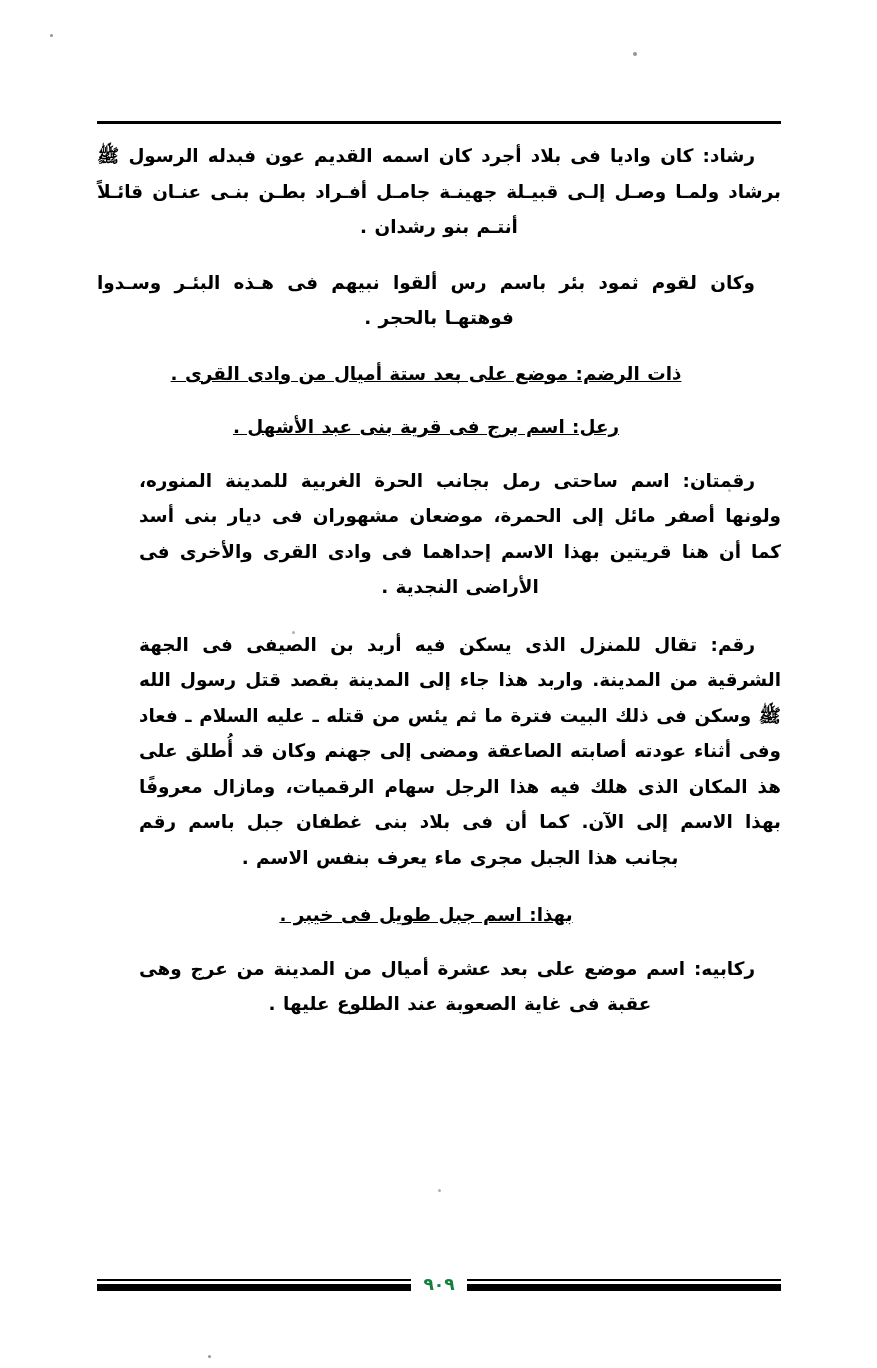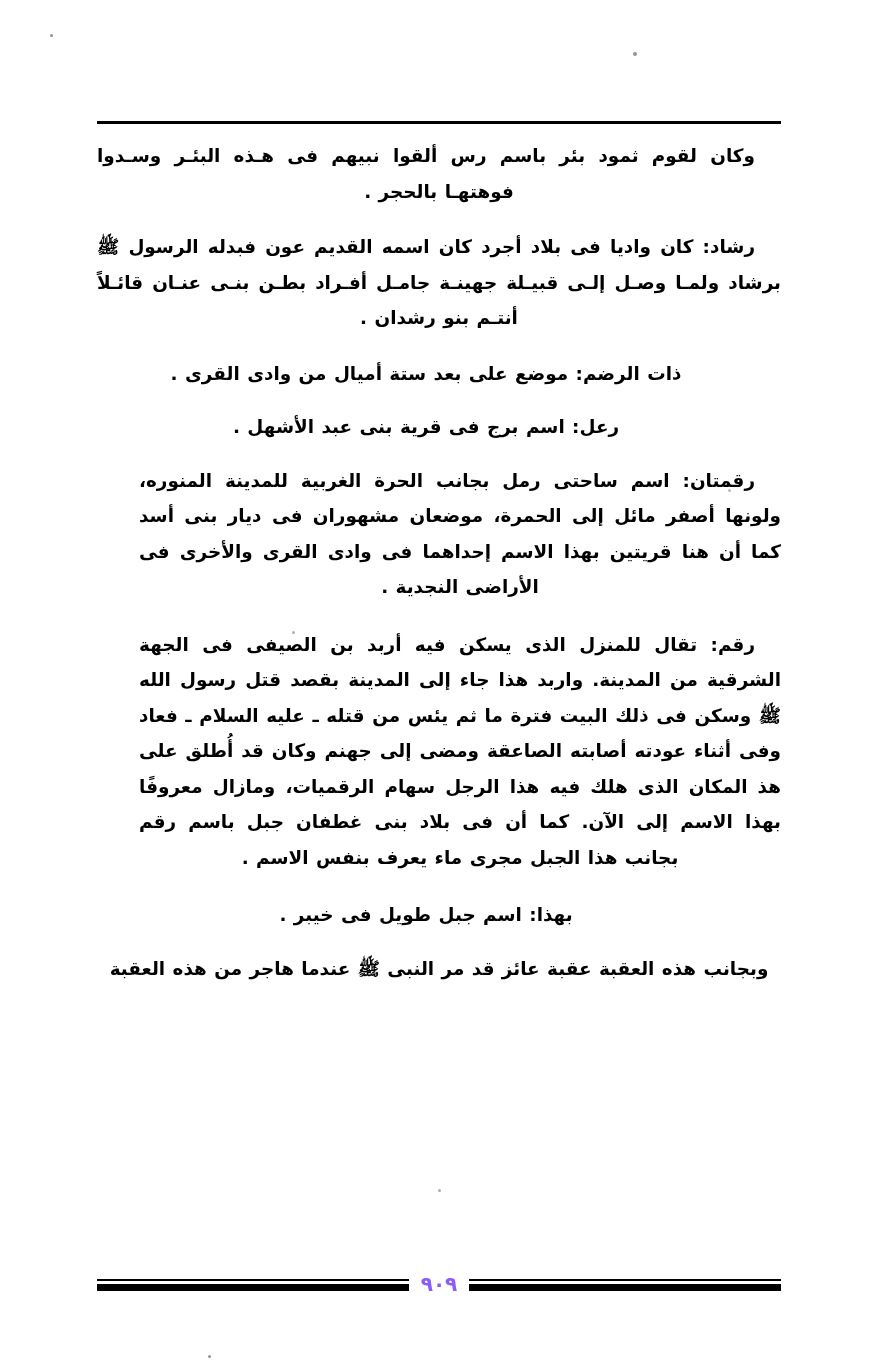--- a/index.html
+++ b/index.html
@@ -61,21 +61,21 @@
     margin: 0 0 14px 0;
     text-indent: 26px;
     text-align: justify;
     text-align-last: center;
   }
   .para.no-indent { text-indent: 0; }
   .para.last { margin-bottom: 0; }
 
   
   .gap-a { margin-bottom: 20px; }
-  .gap-b { margin-bottom: 18px; }
+  .gap-b { margin-bottom: 18px; text-decoration: underline; }
   .gap-c { margin-bottom: 22px; margin-left: 42px; }
 
   .footer {
     position: absolute;
     left: 97px;
     top: 1272px;
     width: 684px;
     height: 26px;
     display: flex;
     align-items: center;
@@ -96,60 +96,60 @@
   }
   .foot-rule::after {
     content: "";
     position: absolute;
     left: 0; right: 0; top: 5px;
     height: 7px;
     background: #000;
   }
   .page-number {
     padding: 0 12px;
-    font-size: 20px;
+    font-size: 17px;
     font-weight: 700;
-    color: #8b5cf6;
+    color: #15803d;
     white-space: nowrap;
     transform: translateY(-1px);
   }
 </style>
 </head>
 <body>
 
 <div class="page">
 
   <span class="speckle sp1"></span>
   <span class="speckle sp2"></span>
   <span class="speckle sp3"></span>
   <span class="speckle sp4"></span>
   <span class="speckle sp5"></span>
   <span class="speckle sp6"></span>
 
   <div class="rule-top"></div>
 
   <div class="content">
+    <p class="para gap-a">رشاد: كان واديا فى بلاد أجرد كان اسمه القديم عون فبدله الرسول ﷺ برشاد ولمـا وصـل إلـى قبيـلة جهينـة جامـل أفـراد بطـن بنـى عنـان قائـلاً أنتـم بنو رشدان .</p>
+
     <p class="para gap-a">وكان لقوم ثمود بئر باسم رس ألقوا نبيهم فى هـذه البئـر وسـدوا فوهتهـا بالحجر .</p>
-
-    <p class="para gap-a">رشاد: كان واديا فى بلاد أجرد كان اسمه القديم عون فبدله الرسول ﷺ برشاد ولمـا وصـل إلـى قبيـلة جهينـة جامـل أفـراد بطـن بنـى عنـان قائـلاً أنتـم بنو رشدان .</p>
 
     <p class="para gap-b">ذات الرضم: موضع على بعد ستة أميال من وادى القرى .</p>
 
 
 
     <p class="para gap-b">رعل: اسم برج فى قرية بنى عبد الأشهل .</p>
 
     <p class="para gap-c">رقمتان: اسم ساحتى رمل بجانب الحرة الغربية للمدينة المنوره، ولونها أصفر مائل إلى الحمرة، موضعان مشهوران فى ديار بنى أسد كما أن هنا قريتين بهذا الاسم إحداهما فى وادى القرى والأخرى فى الأراضى النجدية .</p>
 
     <p class="para gap-c">رقم: تقال للمنزل الذى يسكن فيه أربد بن الصيفى فى الجهة الشرقية من المدينة. واربد هذا جاء إلى المدينة بقصد قتل رسول الله ﷺ وسكن فى ذلك البيت فترة ما ثم يئس من قتله ـ عليه السلام ـ فعاد وفى أثناء عودته أصابته الصاعقة ومضى إلى جهنم وكان قد أُطلق على هذ المكان الذى هلك فيه هذا الرجل سهام الرقميات، ومازال معروفًا بهذا الاسم إلى الآن. كما أن فى بلاد بنى غطفان جبل باسم رقم بجانب هذا الجبل مجرى ماء يعرف بنفس الاسم .</p>
 
     <p class="para gap-b">بهذا: اسم جبل طويل فى خيبر .</p>
 
+    <p class="para gap-c">ركابيه: اسم موضع على بعد عشرة أميال من المدينة من عرج وهى عقبة فى غاية الصعوبة عند الطلوع عليها .</p>
 
-    <p class="para no-indent last">وبجانب هذه العقبة عقبة عائز قد مر النبى ﷺ عندما هاجر من هذه العقبة</p>
   </div>
 
   <div class="footer">
     <span class="foot-rule"></span>
     <span class="page-number">٩٠٩</span>
     <span class="foot-rule"></span>
   </div>
 
 </div>
 

